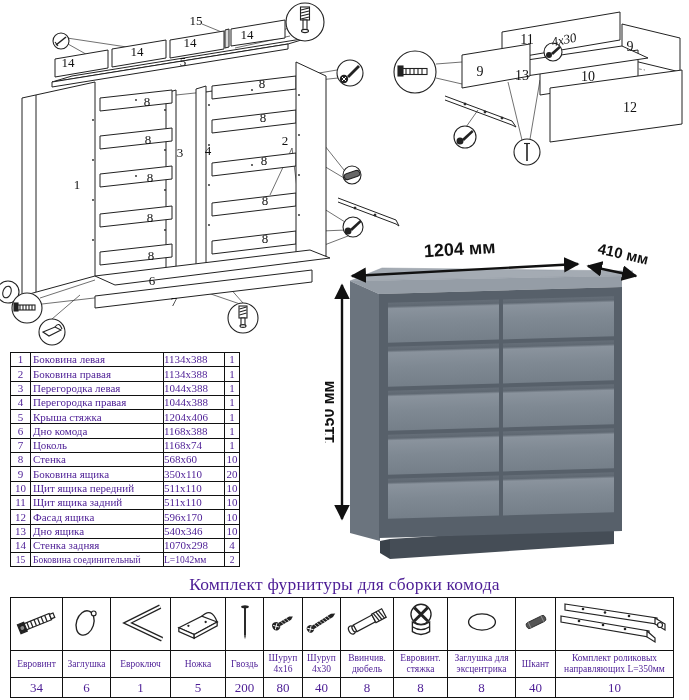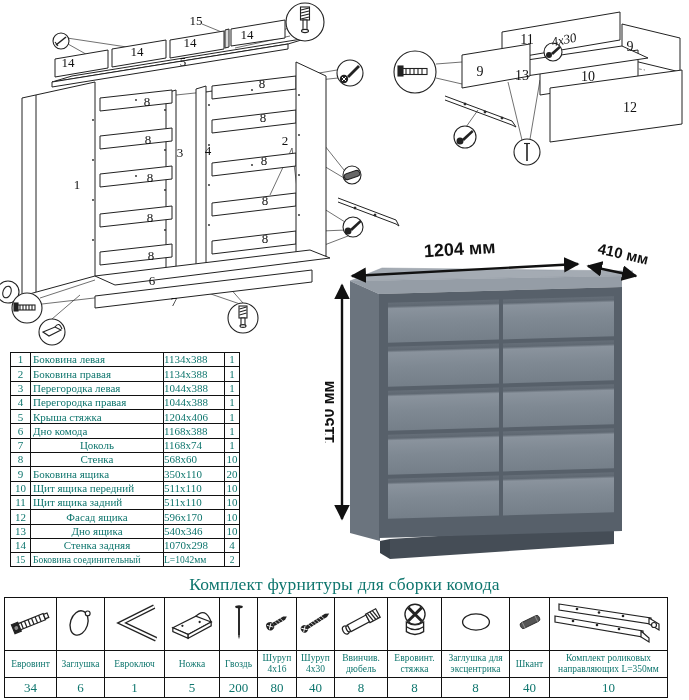--- a/index.html
+++ b/index.html
@@ -1,28 +1,28 @@
 <!DOCTYPE html>
 <html><head>
 <meta charset="utf-8">
 <style>
   html,body{margin:0;padding:0;background:#fff;}
   .page{position:relative;width:689px;height:700px;background:#fff;overflow:hidden;
-        font-family:"Liberation Serif",serif;color:#0f766e;text-decoration:underline;}
+        font-family:"Liberation Serif",serif;color:#4c1d95;text-decoration:underline;}
   .abs{position:absolute;}
   svg text{font-family:"Liberation Serif",serif;fill:#111;}
   .dimtxt{font-family:"Liberation Sans",sans-serif;font-weight:bold;fill:#111;}
   
   .parts{border-collapse:collapse;table-layout:fixed;width:229px;border:1.5px solid #111;}
   .parts td{border:1px solid #111;font-size:11px;line-height:12.5px;height:13.3px;
             padding:0 2px;white-space:nowrap;overflow:hidden;}
   .parts td.num{text-align:center;padding:0;}
   .parts td.size{text-align:left;padding:0;}
   .parts td.qty{text-align:center;padding:0;}
-  .parts tr.center td.name{text-align:center;}
+  .parts tr.center td.name{text-align:left;}
   .parts tr.small td{font-size:9.5px;}
   
   .hw{border-collapse:collapse;table-layout:fixed;width:663px;border:1.5px solid #111;}
   .hw td{border:1px solid #111;text-align:center;vertical-align:middle;padding:0;overflow:hidden;}
   .hw tr.icons td{height:52px;}
   .hw tr.labels td{height:26px;font-size:9.5px;line-height:1.12;padding:0 1px;}
   .hw tr.qtys td{height:19px;font-size:13px;}
   .title{width:689px;text-align:center;font-size:17.5px;letter-spacing:.2px;}
 </style>
 </head>
@@ -408,21 +408,21 @@
           <td class="num">15</td>
           <td class="name">Боковина соединительный</td>
           <td class="size">L=1042мм</td>
           <td class="qty">2</td>
         </tr>
     </tbody>
   </table>
 
   <div class="abs title" style="left:0;top:574px">Комплект фурнитуры для сборки комода</div>
 
-  <table class="hw abs" style="left:4px;top:597px">
+  <table class="hw abs" style="left:10px;top:597px">
     <colgroup>
       <col style="width:52px">
         <col style="width:48px">
         <col style="width:60px">
         <col style="width:55px">
       <col style="width:38px">
         <col style="width:39px">
         <col style="width:38px">
         <col style="width:53px">
       <col style="width:54px">

